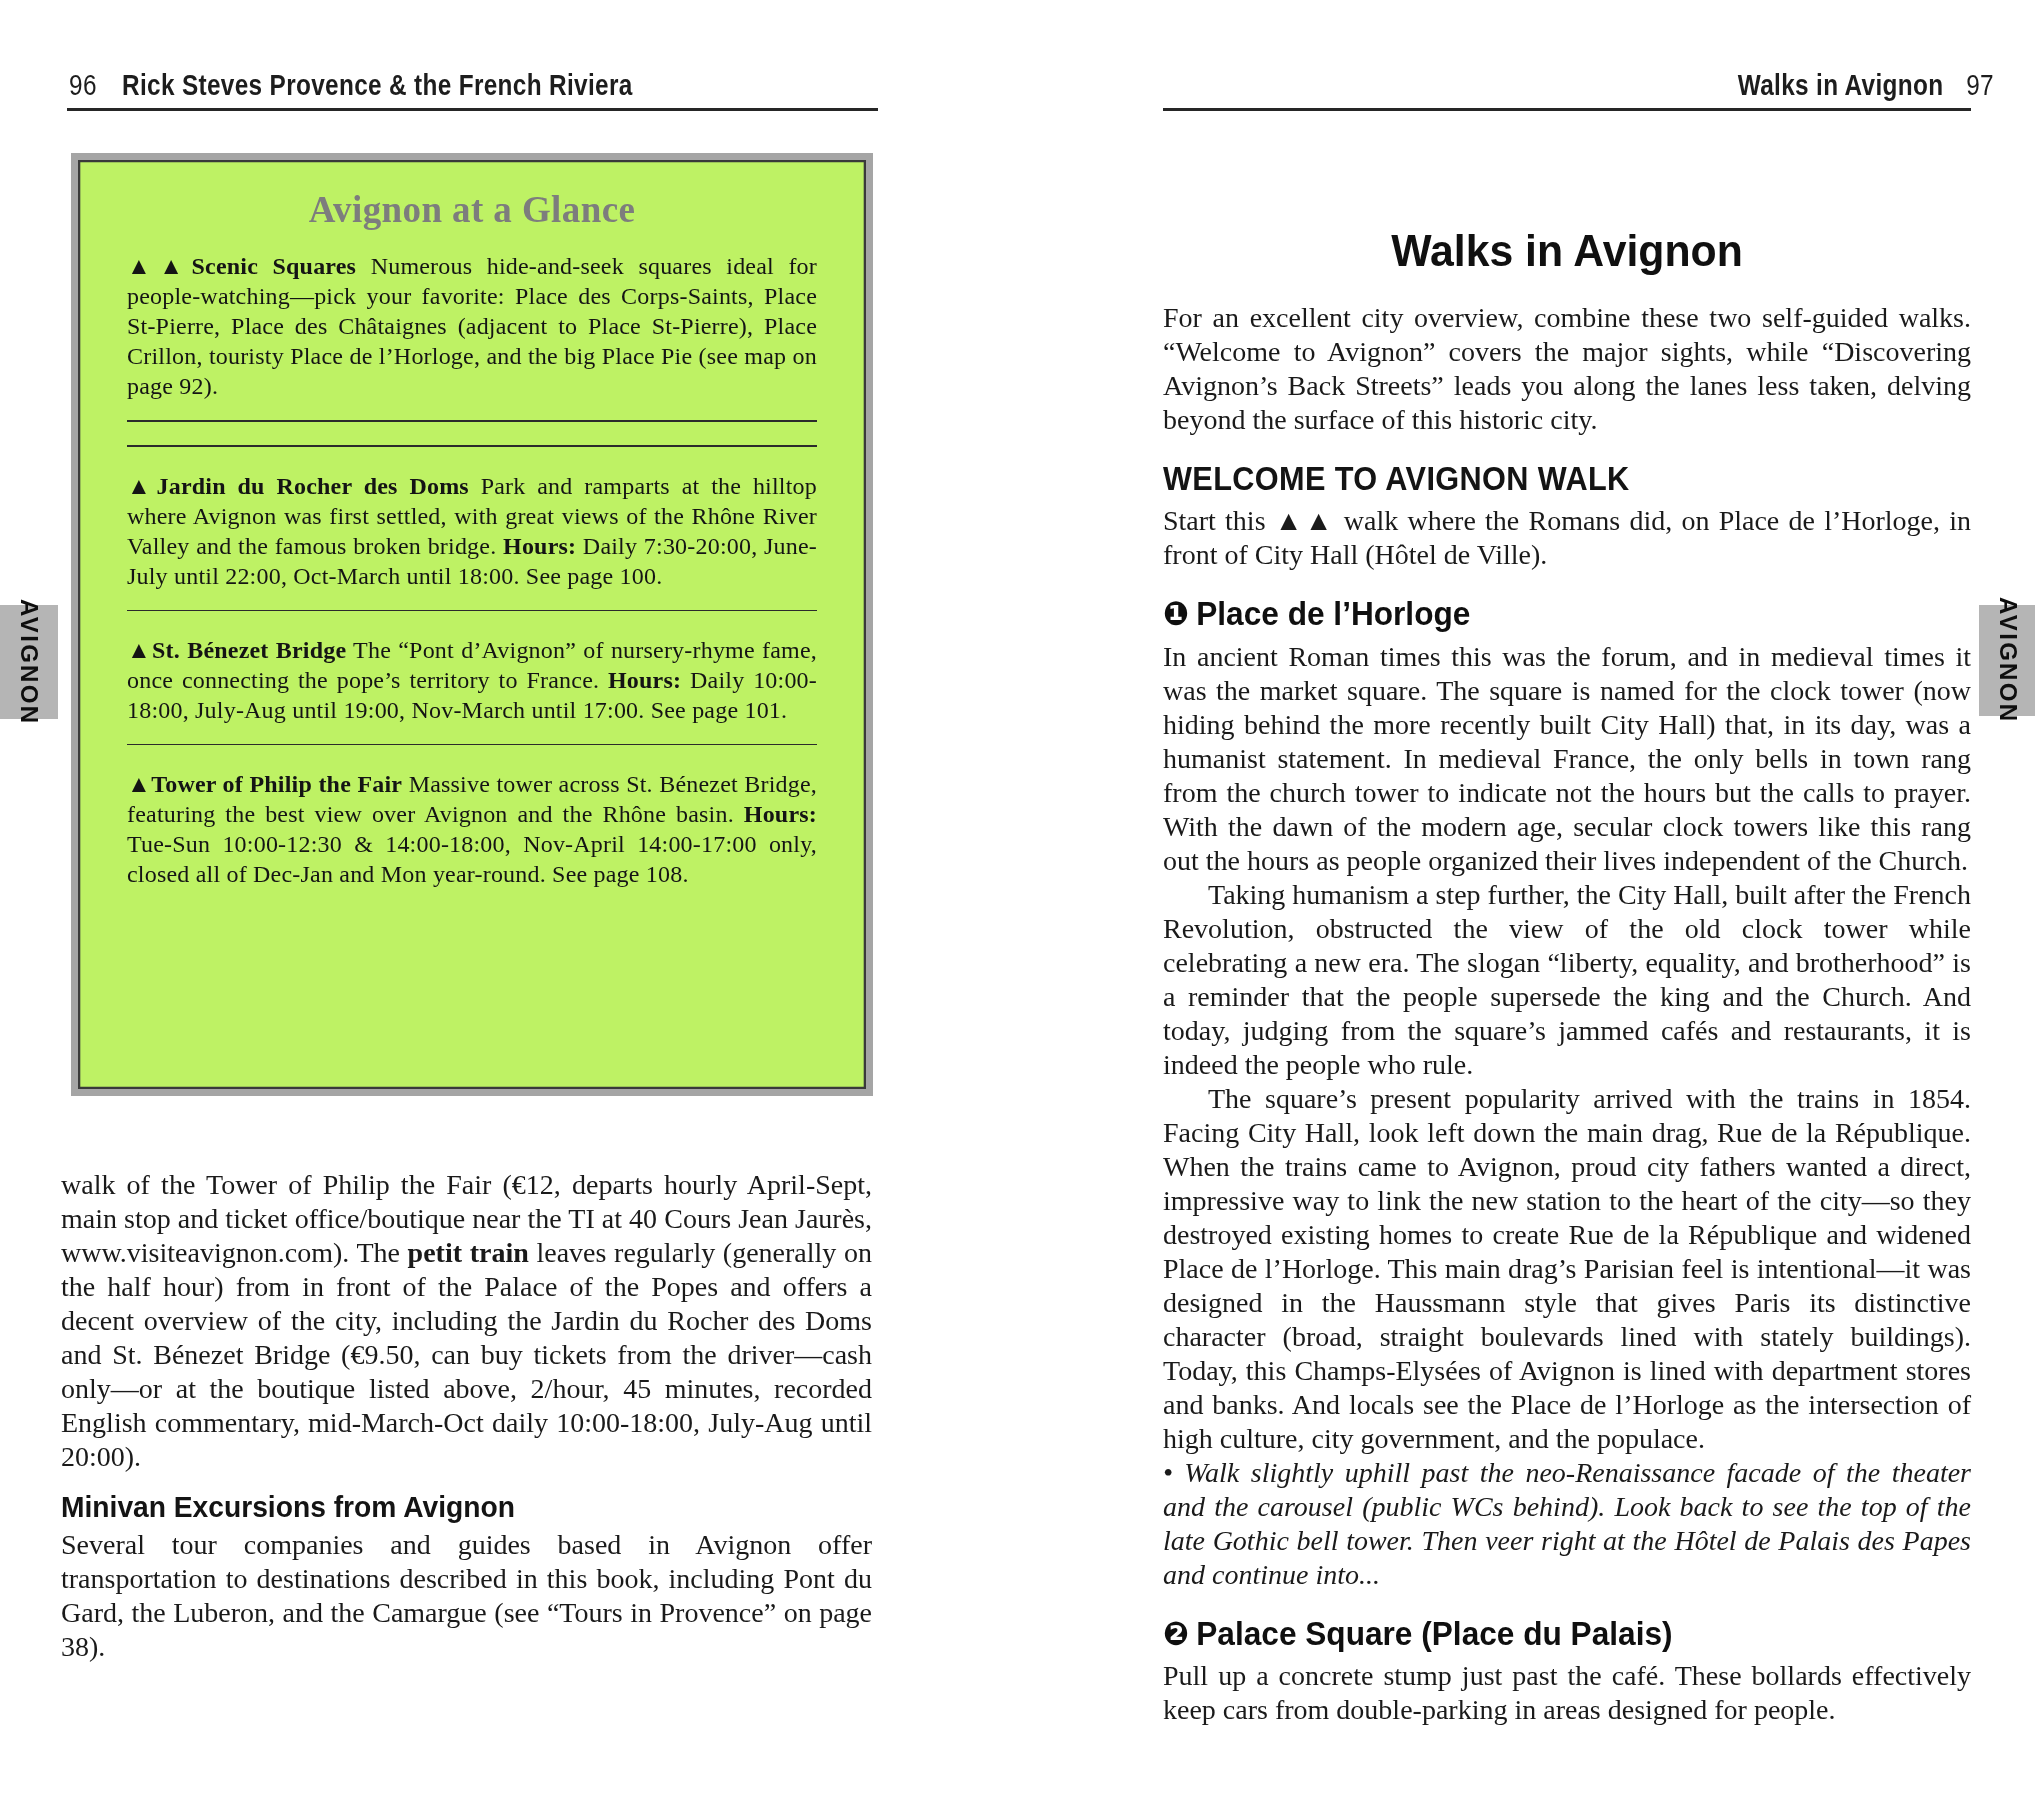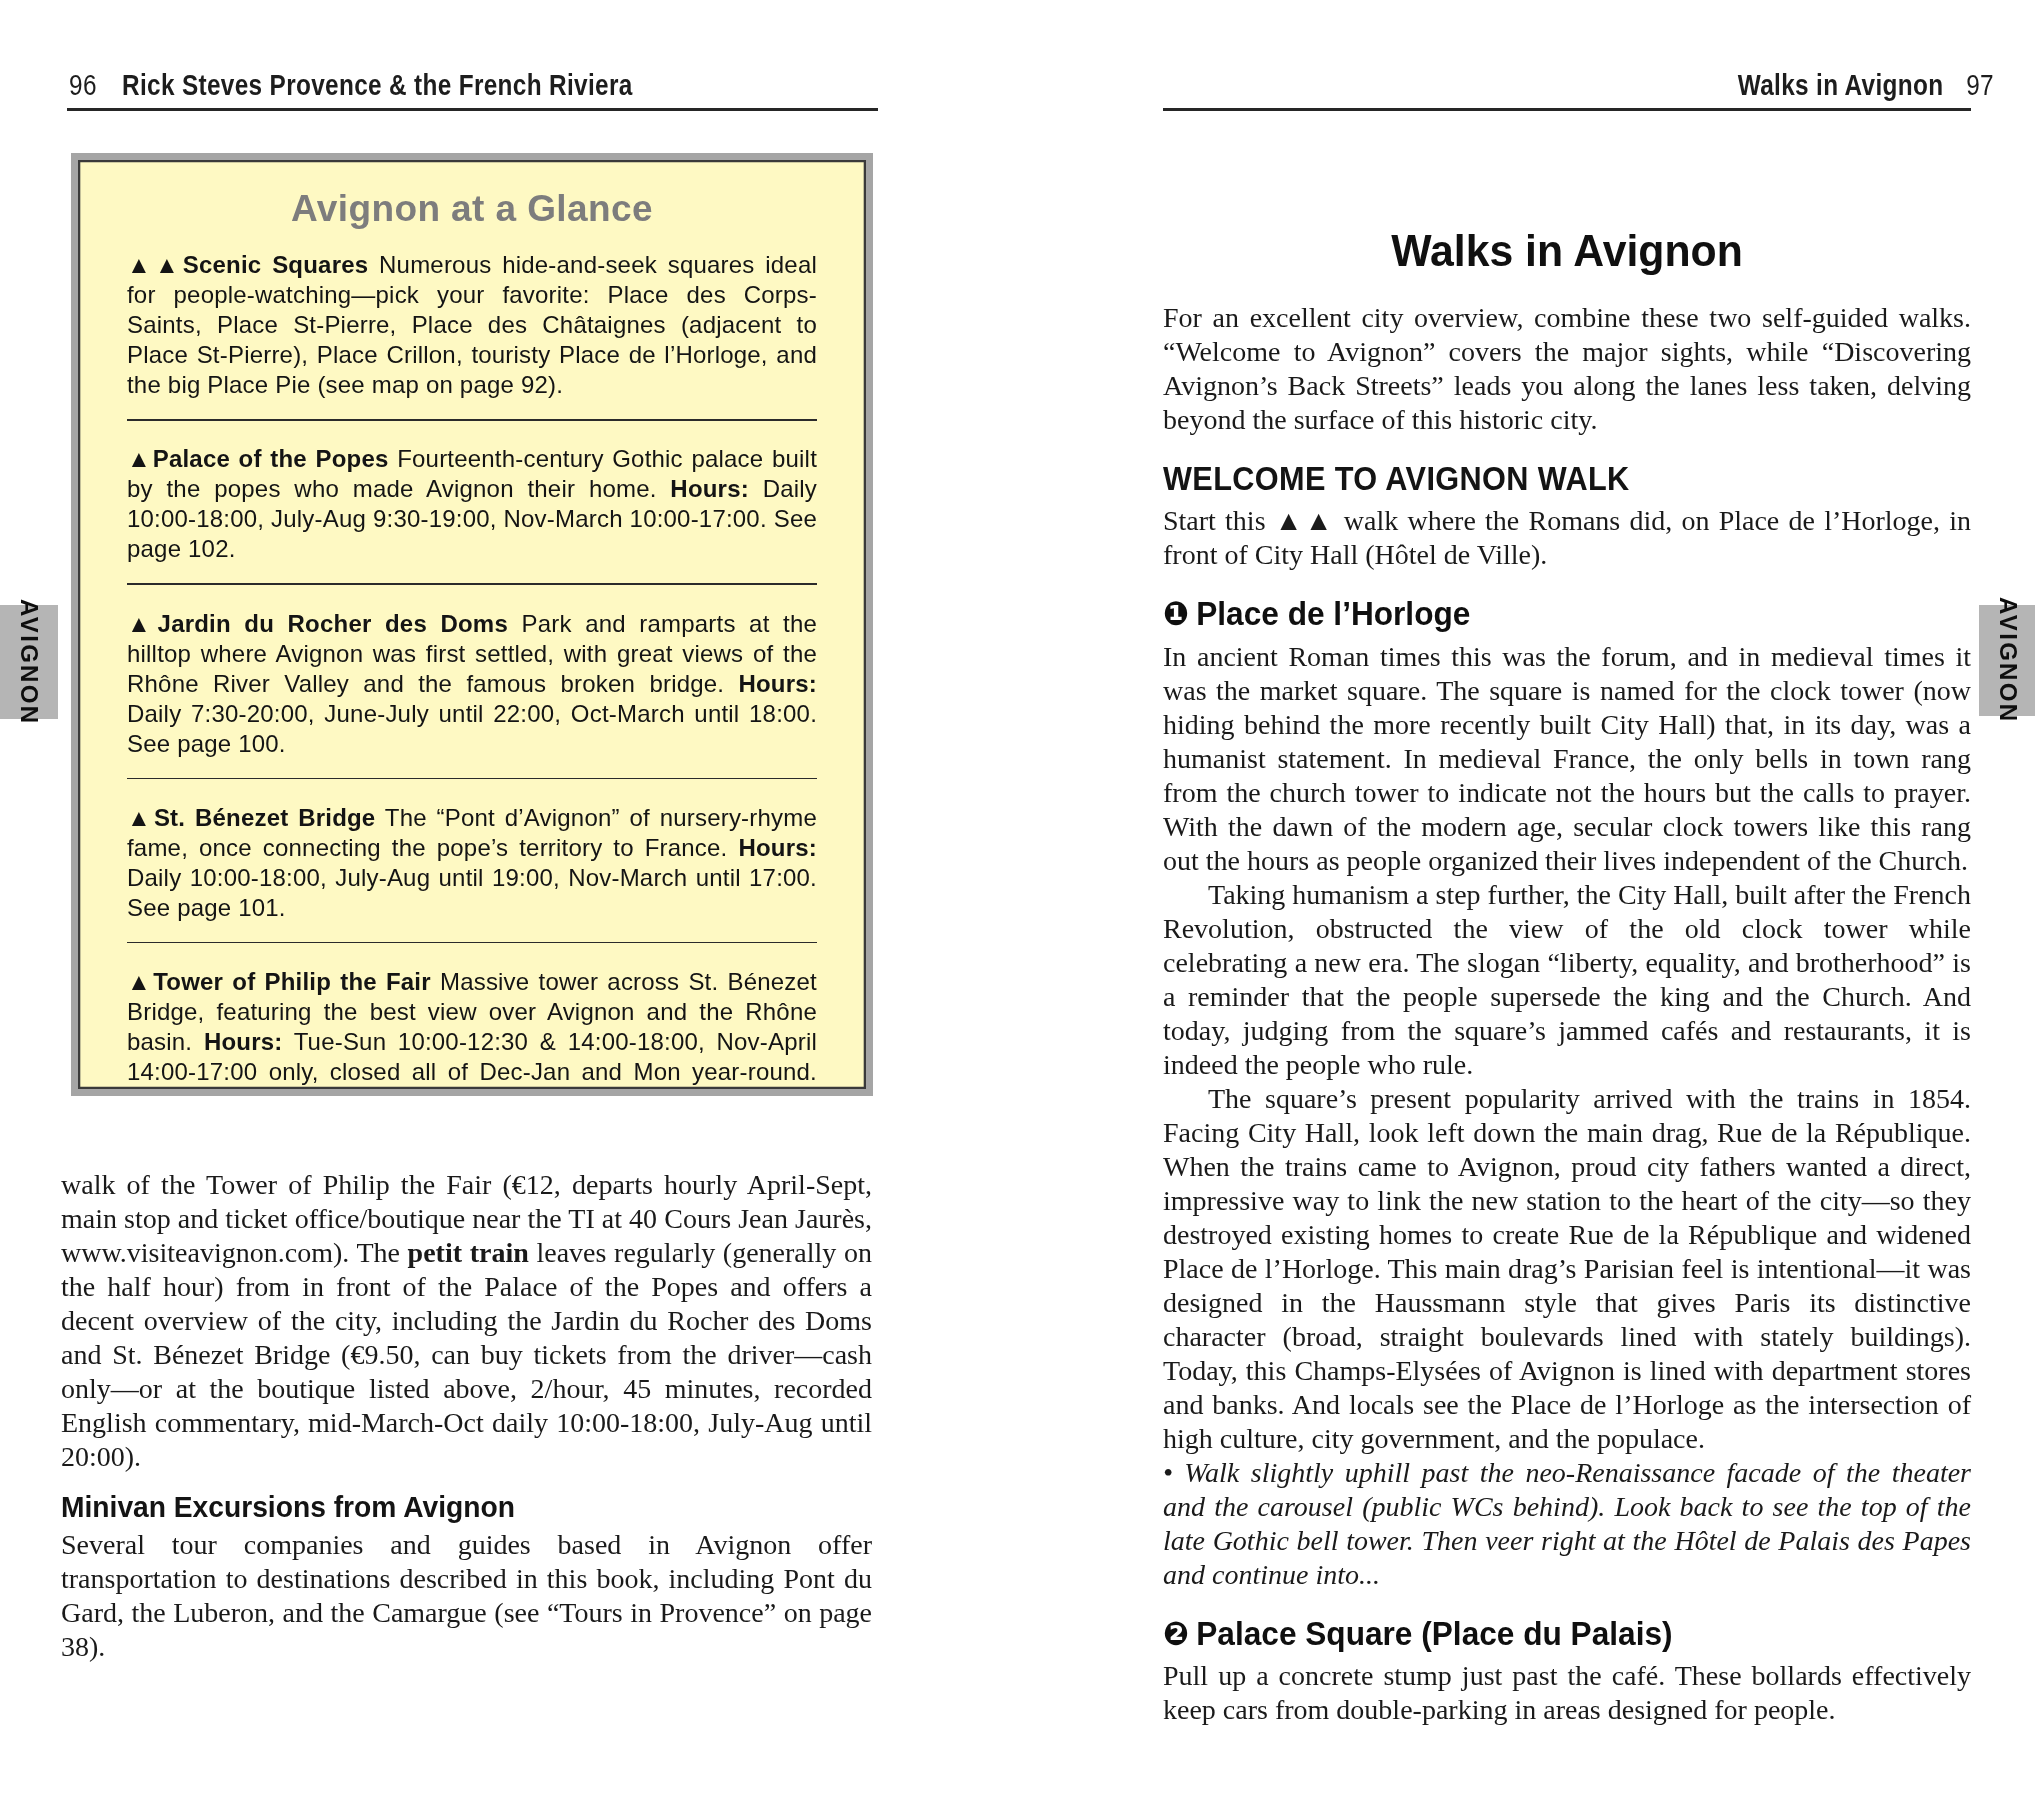--- a/index.html
+++ b/index.html
@@ -17,22 +17,22 @@
   .rh-left .pagenum{font-weight:500;margin-right:30px;}
   .rh-right .pagenum{font-weight:400;margin-left:27px;}
   .rh-right .runtitle{font-weight:700;}
   .header-rule{position:absolute;top:108px;height:3.1px;background:#262626;}
   .rule-left{left:67px;width:811px;}
   .rule-right{left:145px;width:808px;}
 
   
   .glance-box{position:absolute;left:71px;top:153px;width:802px;height:943px;
               box-sizing:border-box;border:7.8px solid #a5a5a5;
-              box-shadow:inset 0 0 0 2.3px #3a3a3a;background:#fef9c3;
-              padding:28px 49px 7.8px 49px;overflow:hidden;}
+              box-shadow:inset 0 0 0 2.3px #3a3a3a;background:#bef264;
+              padding:28px 49px 7.8px 49px;overflow:hidden;font-family:Liberation Serif, serif;}
   .glance-title{margin:0 0 20.4px 0;text-align:center;font-size:37px;font-weight:700;
                 color:#7d7d7d;letter-spacing:0.4px;}
   .glance-entry{font-size:24px;line-height:30px;text-align:justify;color:#141414;
                 letter-spacing:0.2px;}
   .glance-sep{height:1.6px;background:#2b2b2b;margin:19px 0 23.5px 0;}
 
   
   .serif{font-family:"Liberation Serif","DejaVu Serif",serif;font-size:28px;
          line-height:34px;color:#1a1a1a;margin:0;}
   .just{text-align:justify;}
@@ -70,21 +70,20 @@
   <section class="page page-left">
     <header class="running-header rh-left">
       <span class="pagenum">96</span><span class="runtitle">Rick Steves Provence &amp; the French Riviera</span>
     </header>
     <div class="header-rule rule-left"></div>
 
     <aside class="glance-box">
       <h2 class="glance-title">Avignon at a Glance</h2>
       <div class="glance-entry"><span class="seg-b">▲▲Scenic Squares</span><span> Numerous hide-and-seek squares ideal for people-watching—pick your favorite: Place des Corps-Saints, Place St-Pierre, Place des Châtaignes (adjacent to Place St-Pierre), Place Crillon, touristy Place de l’Horloge, and the big Place Pie (see map on page 92).</span></div>
       <div class="glance-sep"></div>
-      <div class="glance-entry"><span class="seg-b">▲Palace of the Popes</span><span> Fourteenth-century Gothic palace built by the popes who made Avignon their home. </span><span class="seg-b">Hours:</span><span> Daily 10:00-18:00, July-Aug 9:30-19:00, Nov-March 10:00-17:00. See page 102.</span></div>
       <div class="glance-sep"></div>
       <div class="glance-entry"><span class="seg-b">▲Jardin du Rocher des Doms</span><span> Park and ramparts at the hilltop where Avignon was first settled, with great views of the Rhône River Valley and the famous broken bridge. </span><span class="seg-b">Hours:</span><span> Daily 7:30-20:00, June-July until 22:00, Oct-March until 18:00. See page 100.</span></div>
       <div class="glance-sep"></div>
       <div class="glance-entry"><span class="seg-b">▲St. Bénezet Bridge</span><span> The “Pont d’Avignon” of nursery-rhyme fame, once connecting the pope’s territory to France. </span><span class="seg-b">Hours:</span><span> Daily 10:00-18:00, July-Aug until 19:00, Nov-March until 17:00. See page 101.</span></div>
       <div class="glance-sep"></div>
       <div class="glance-entry"><span class="seg-b">▲Tower of Philip the Fair</span><span> Massive tower across St. Bénezet Bridge, featuring the best view over Avignon and the Rhône basin. </span><span class="seg-b">Hours:</span><span> Tue-Sun 10:00-12:30 &amp; 14:00-18:00, Nov-April 14:00-17:00 only, closed all of Dec-Jan and Mon year-round. See page 108.</span></div>
     </aside>
 
     <div class="left-body">
       <p class="serif just"><span>walk of the Tower of Philip the Fair (€12, departs hourly April-Sept, main stop and ticket office/boutique near the TI at 40 Cours Jean Jaurès, www.visiteavignon.com). The </span><span class="seg-b">petit train</span><span> leaves regularly (generally on the half hour) from in front of the Palace of the Popes and offers a decent overview of the city, including the Jardin du Rocher des Doms and St. Bénezet Bridge (€9.50, can buy tickets from the driver—cash only—or at the boutique listed above, 2/hour, 45 minutes, recorded English commentary, mid-March-Oct daily 10:00-18:00, July-Aug until 20:00).</span></p>

